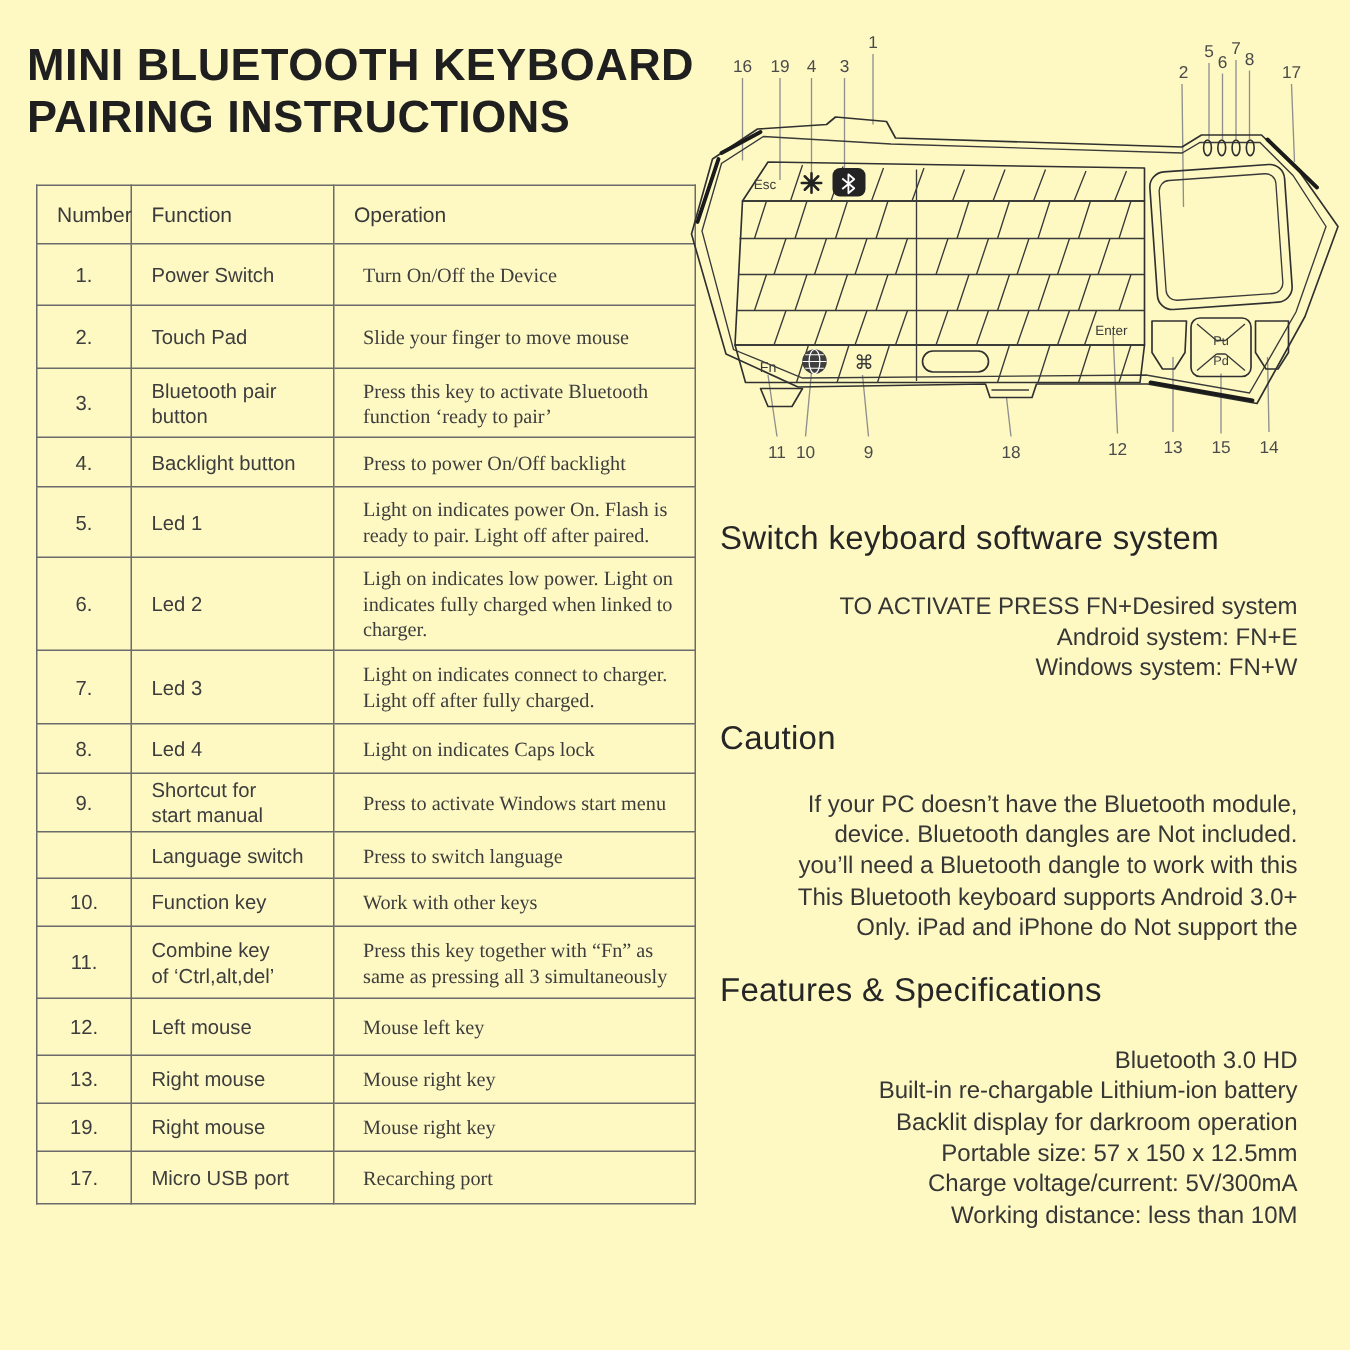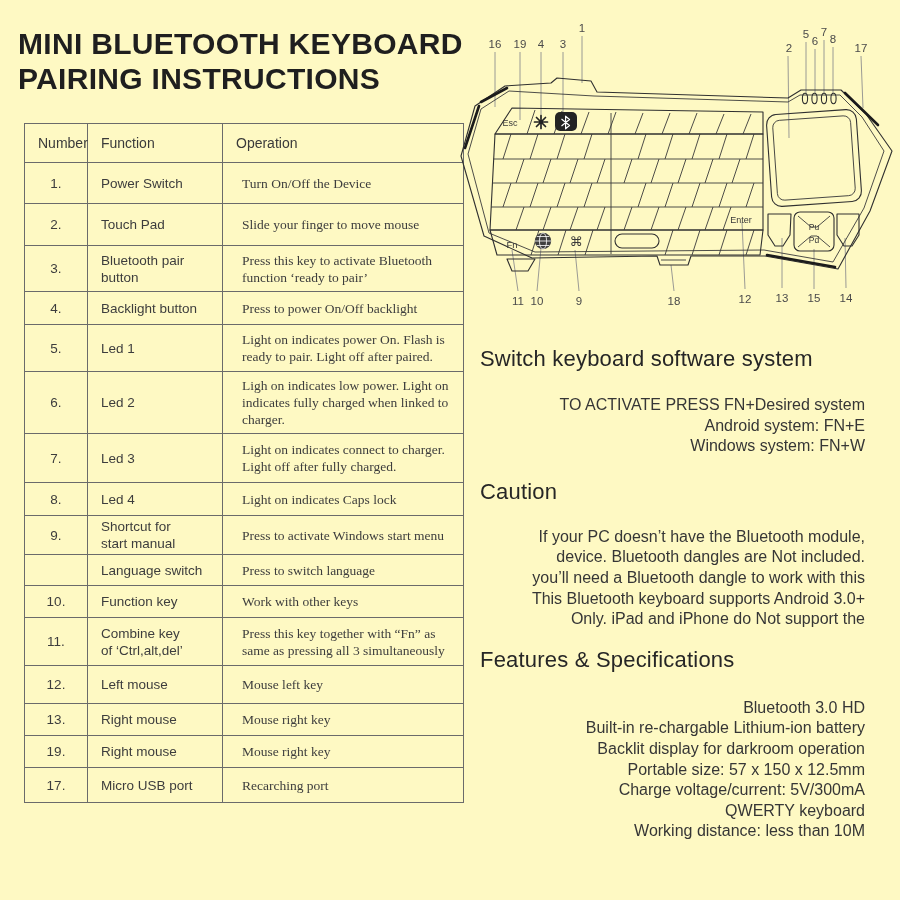--- a/index.html
+++ b/index.html
@@ -153,21 +153,20 @@
     <div class="bodyline">you’ll need a Bluetooth dangle to work with this</div>
     <div class="bodyline">This Bluetooth keyboard supports Android 3.0+</div>
     <div class="bodyline">Only. iPad and iPhone do Not support the</div>
 
     <h2 class="h-features">Features &amp; Specifications</h2>
     <div class="bodyline">Bluetooth 3.0 HD</div>
     <div class="bodyline">Built-in re-chargable Lithium-ion battery</div>
     <div class="bodyline">Backlit display for darkroom operation</div>
     <div class="bodyline">Portable size: 57 x 150 x 12.5mm</div>
     <div class="bodyline">Charge voltage/current: 5V/300mA</div>
-    <div class="bodyline">QWERTY keyboard</div>
     <div class="bodyline">Working distance: less than 10M</div>
   </div>
 
   <div class="diagram">
     <svg width="445" height="312" viewBox="0 0 445 312" xmlns="http://www.w3.org/2000/svg">
 
       <g>
         <path class="leader" d="M40,44 L40,99 M65,44 L65,112 M86,44 L86,107 M108,44 L108,106 M127,28 L127,75
                                M333,48 L334,130 M351,34 L351,85 M360,41 L360,85 M369,32 L369,85 M378,39 L378,85
                                M406,48 L408,100

